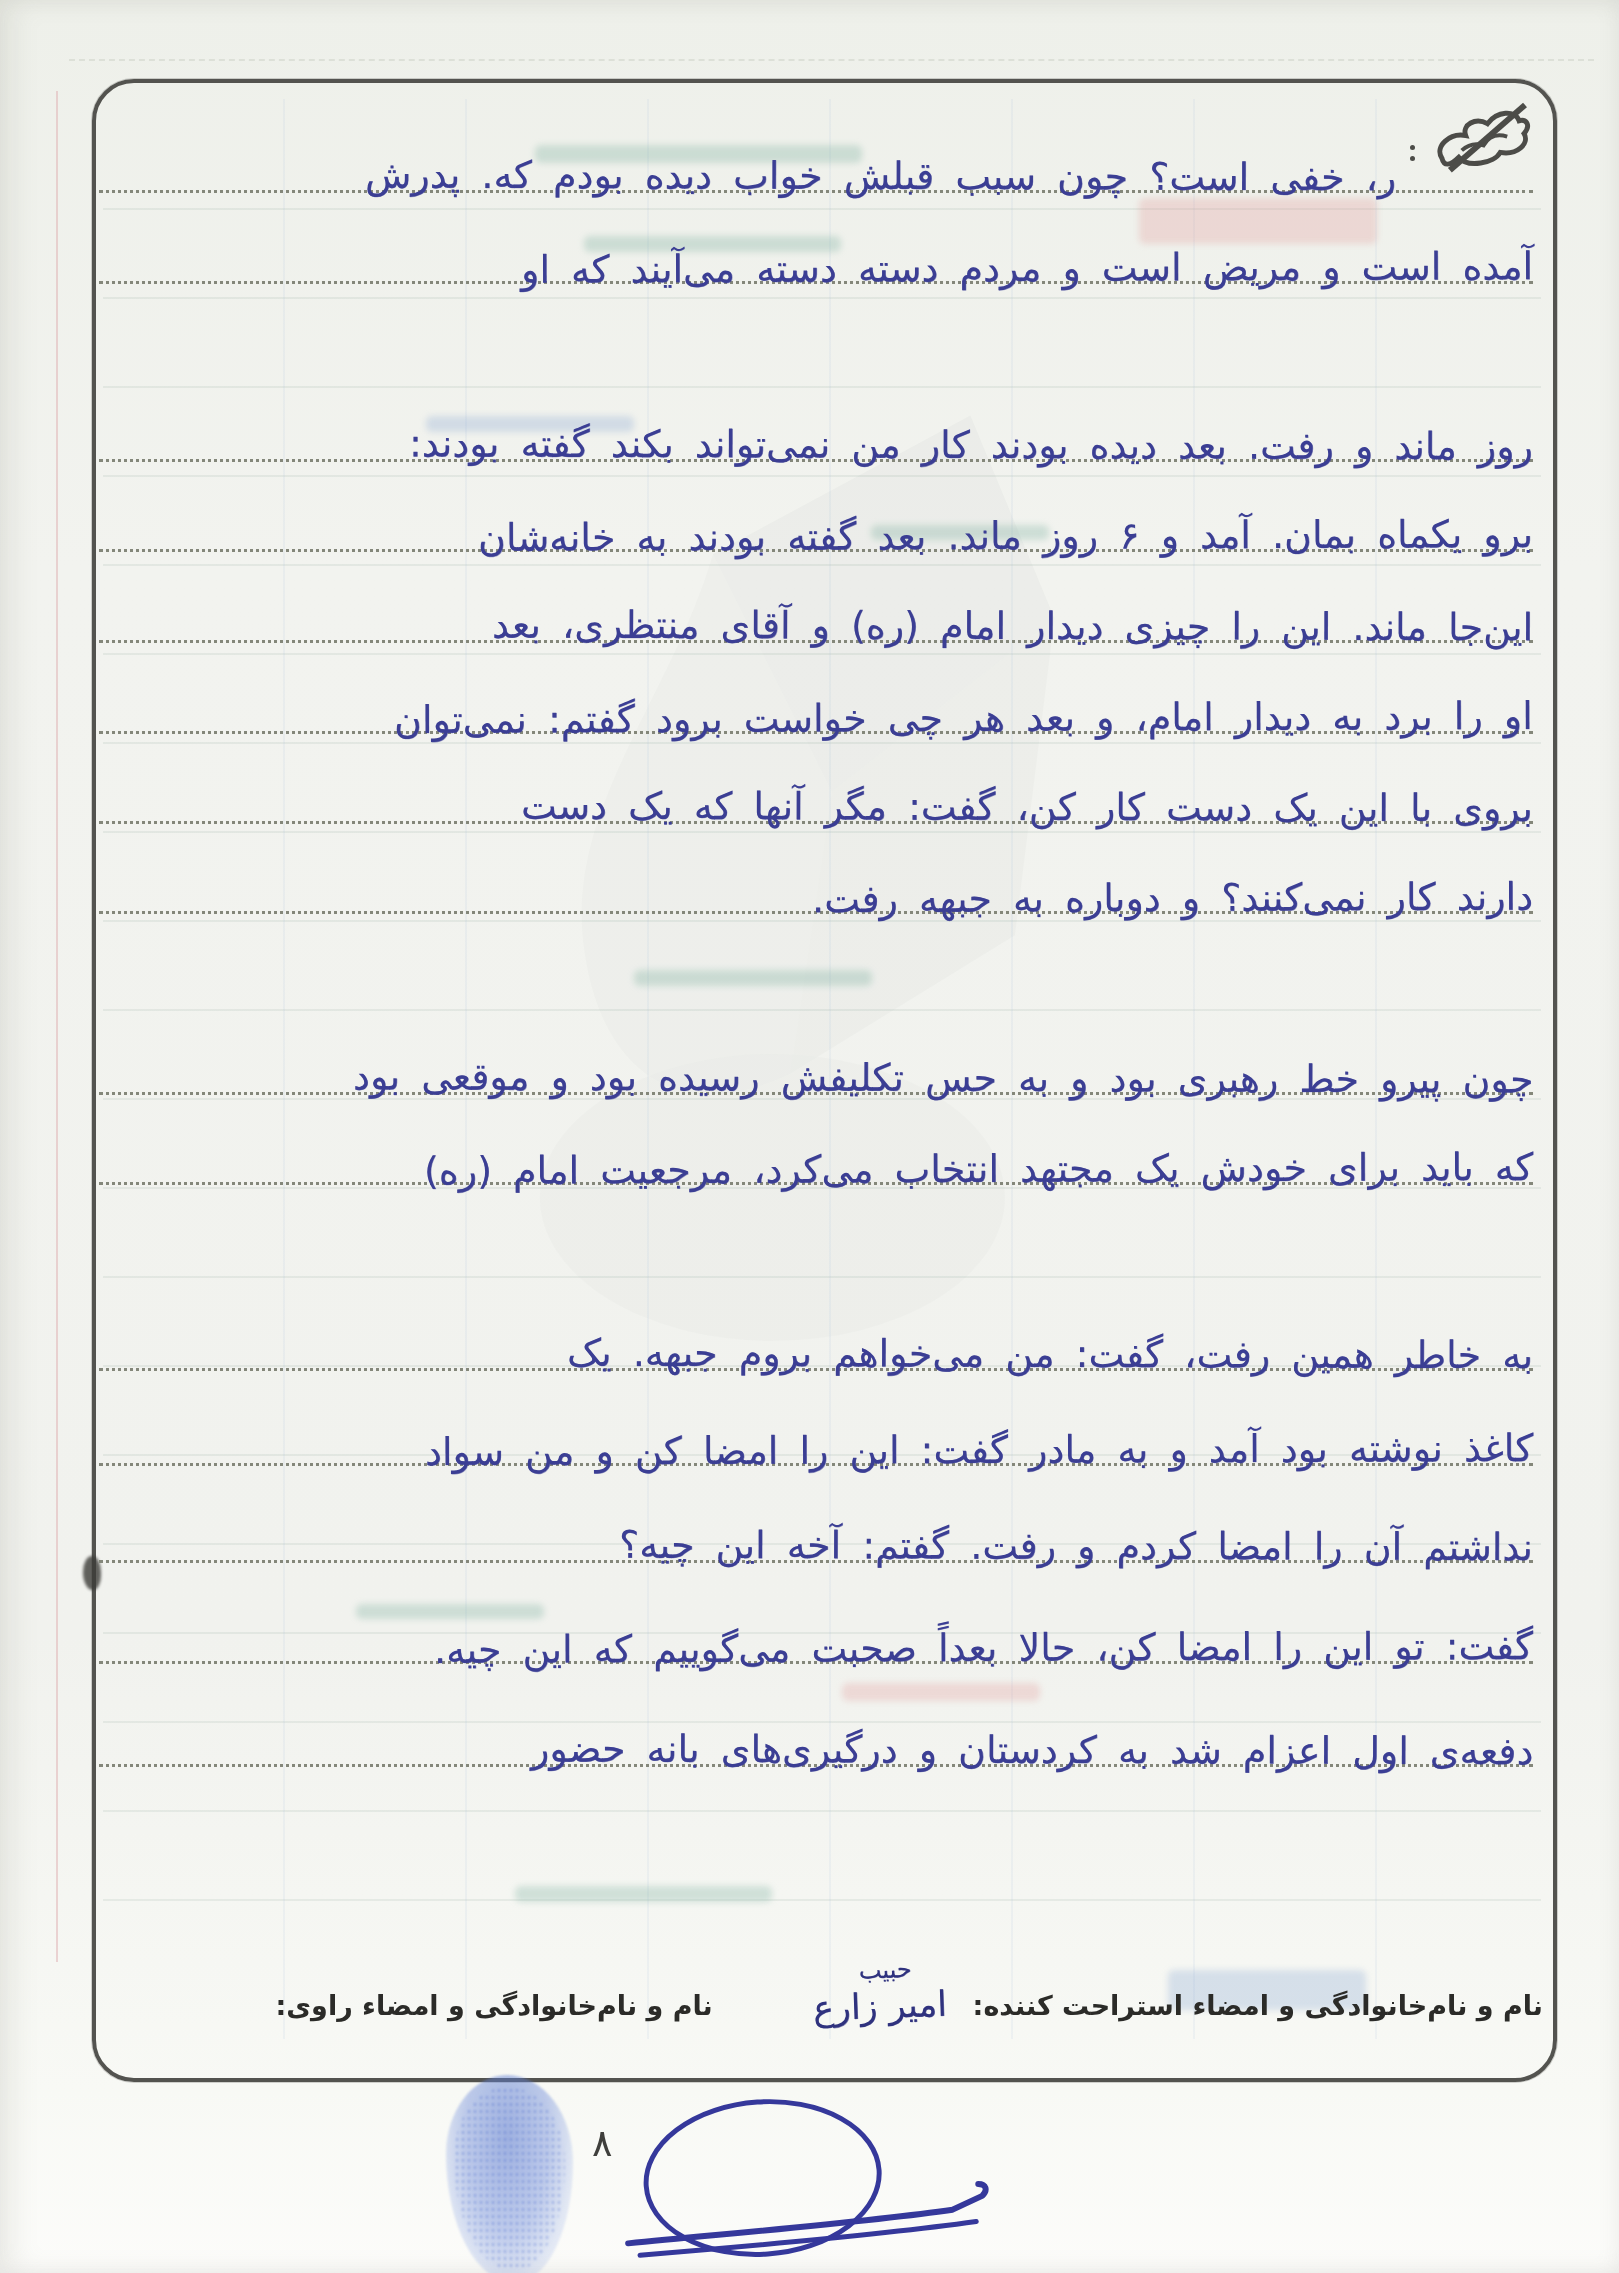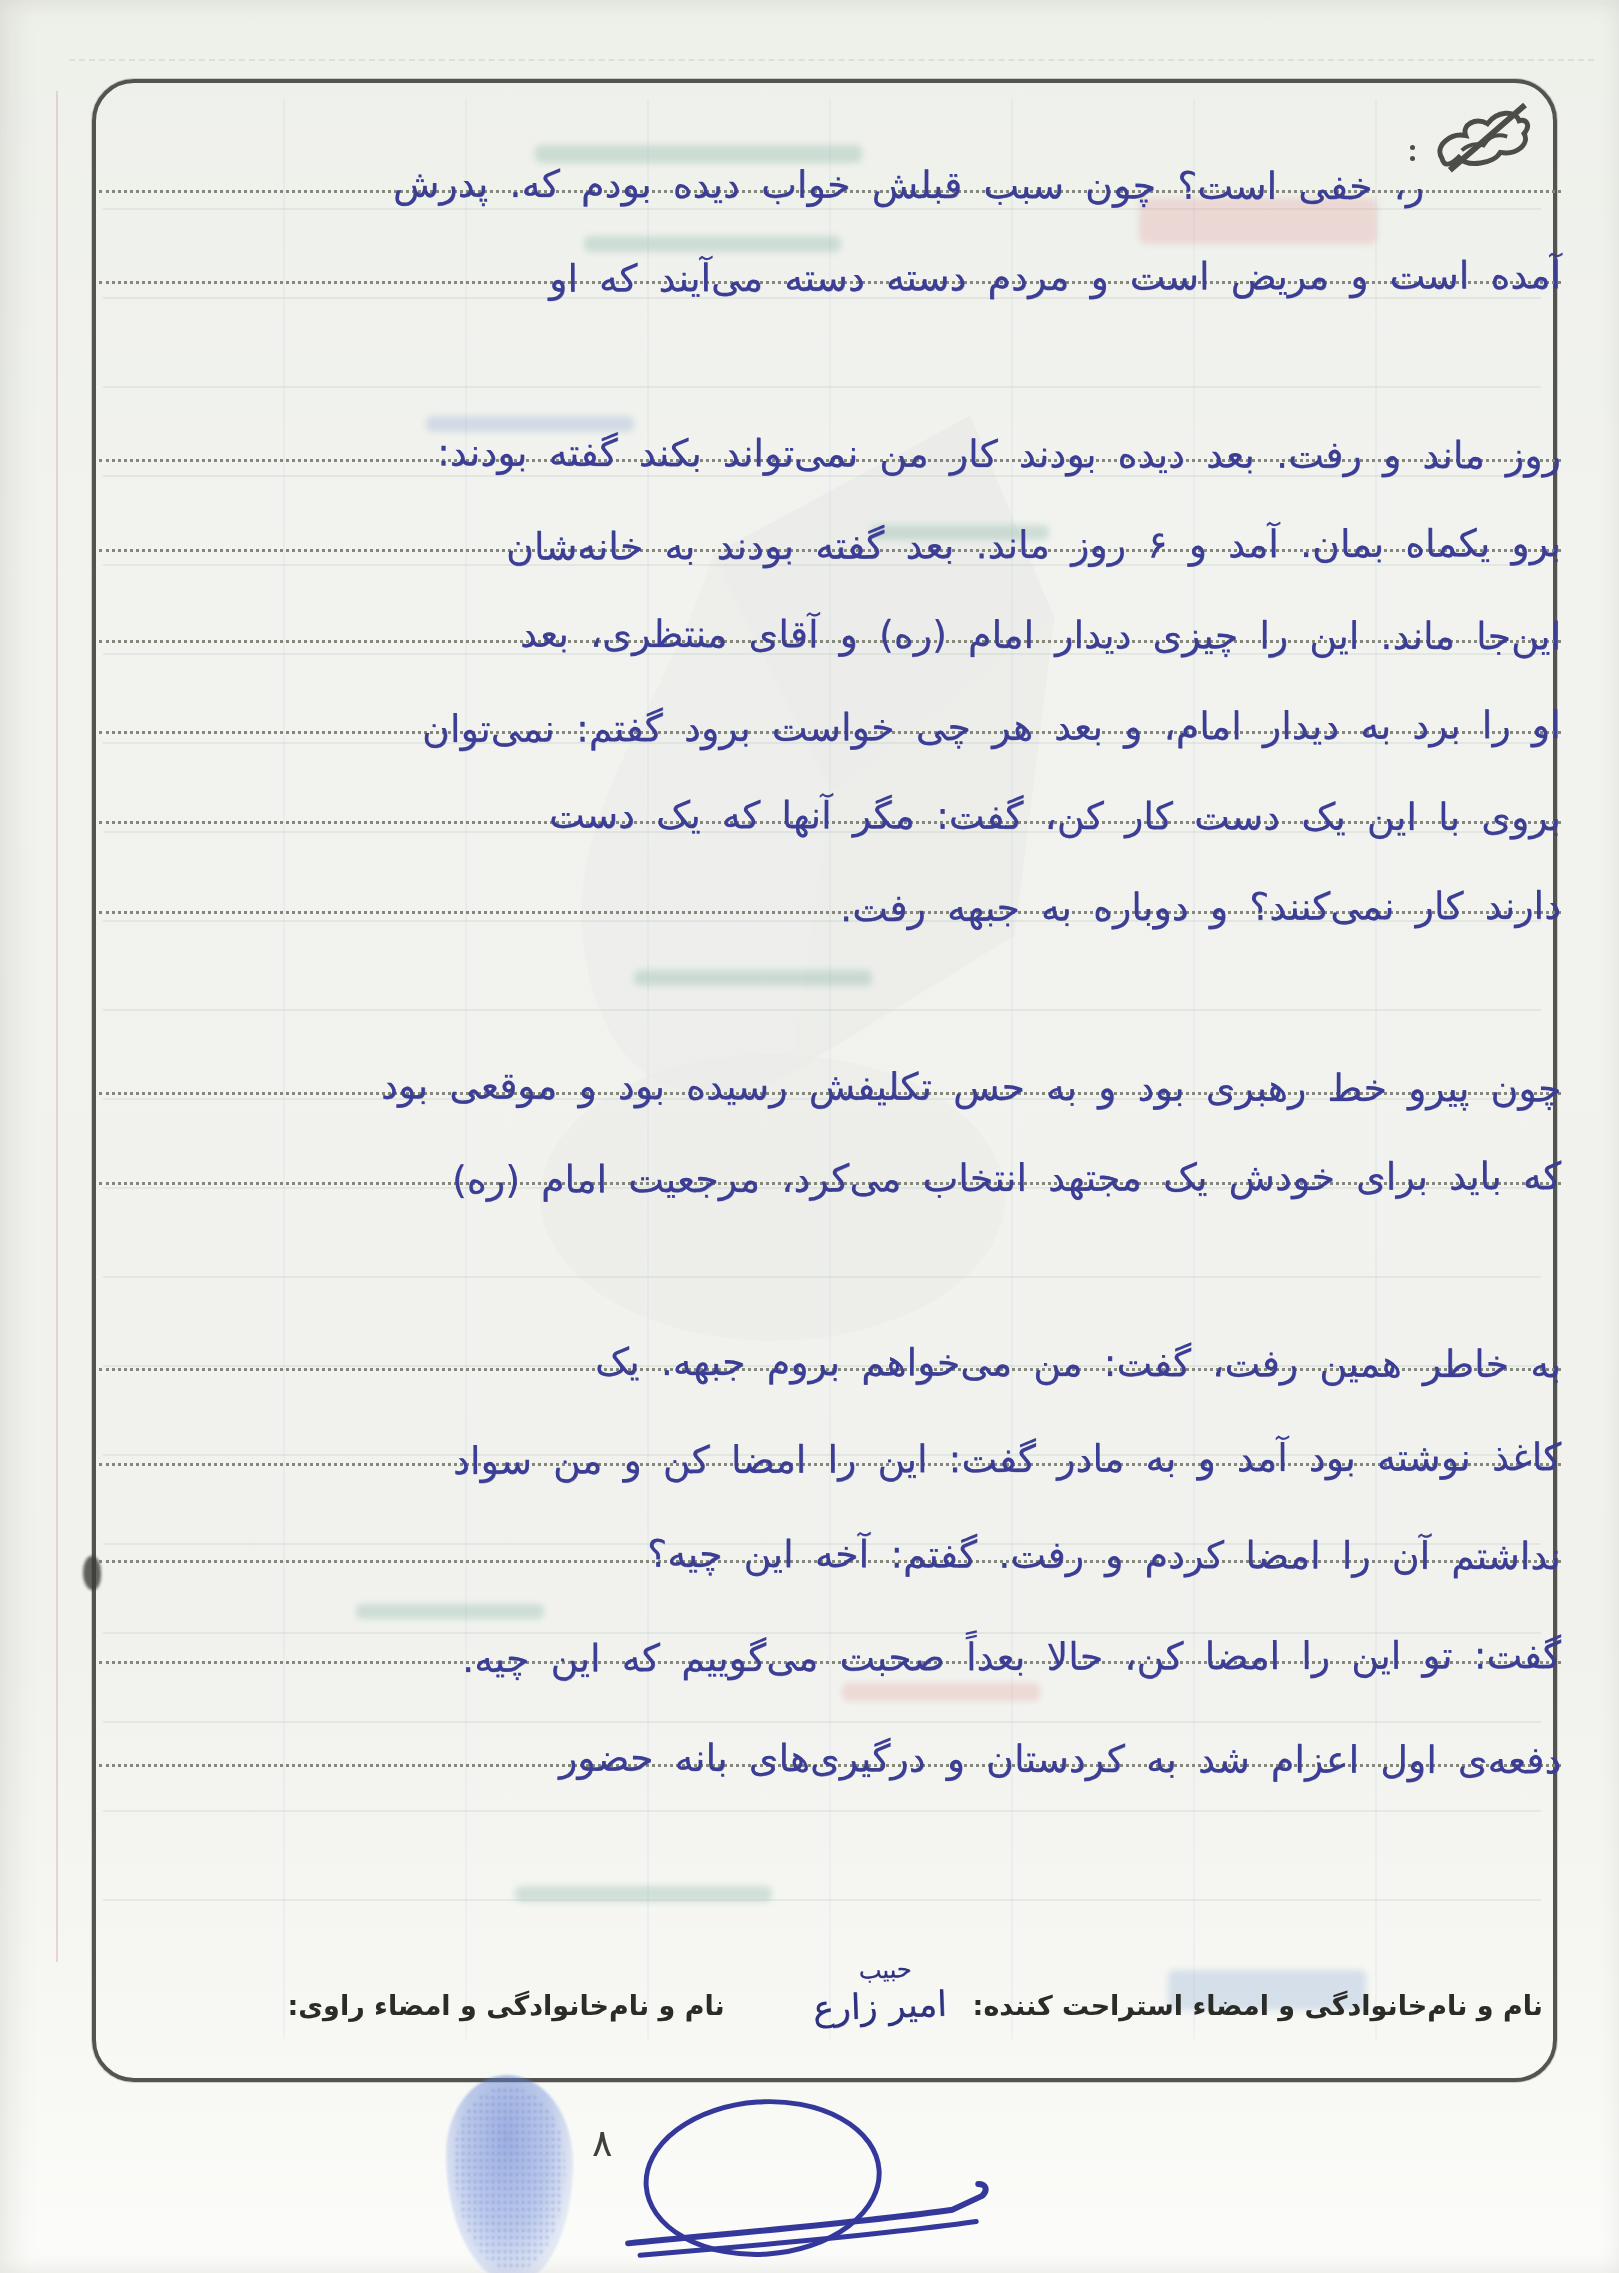--- a/index.html
+++ b/index.html
@@ -27,42 +27,42 @@
     background:repeating-linear-gradient(to right,transparent 0 180px,rgba(165,188,218,.28) 180px 182px);
   }
   .ghost-smudge{position:absolute;border-radius:6px;filter:blur(3px);}
   .g-green{background:rgba(110,170,150,.28);}
   .g-pink{background:rgba(225,140,140,.25);}
   .g-blue{background:rgba(130,160,210,.28);}
   .watermark{position:absolute;left:416px;top:376px;opacity:.10;}
   .ink-blot{position:absolute;left:83px;top:1556px;width:18px;height:34px;background:#3c3c38;border-radius:50% 50% 45% 55%;filter:blur(1.5px);opacity:.8;}
   
   .hw-row{
-    position:absolute;left:99px;right:59px;height:57px;
+    position:absolute;left:99px;right:87px;height:57px;
     border-bottom:3px dotted #84877a;
-    display:flex;align-items:flex-end;justify-content:flex-start;
+    display:flex;align-items:center;justify-content:flex-start;
     direction:rtl;white-space:nowrap;overflow:visible;
   }
   .hw-row>span{
     display:inline-block;transform:translateY(15px) rotate(-.2deg);
     font-size:38px;line-height:1;color:#3b3e94;word-spacing:9px;
     text-shadow:0.4px 0.3px 0.4px rgba(59,62,148,.55);
   }
   .hw-row:nth-child(even)>span{transform:translateY(14px) rotate(.15deg);}
   .hw-indent>span{margin-right:137px;}
   
   .footer{
     position:absolute;left:109px;right:77px;top:1968px;height:75px;
     direction:rtl;display:flex;align-items:center;gap:26px;
     color:#2b2b28;font-weight:bold;font-size:27px;
   }
   .f-name{position:relative;color:#2f327e;font-size:35px;font-weight:normal;
     text-shadow:0.4px 0.3px 0.4px rgba(47,50,126,.6);transform:rotate(-2deg);margin-left:34px;white-space:nowrap;}
   .f-annot{position:absolute;top:-30px;right:34px;font-size:24px;}
-  .narrator-label{margin-right:28px;}
+  .narrator-label{margin-right:40px;}
   
   .fingerprint{
     position:absolute;left:446px;top:2075px;width:127px;height:208px;
     border-radius:48% 52% 46% 54% / 38% 42% 58% 62%;
     background:
       radial-gradient(ellipse at 48% 30%,rgba(84,116,206,.55) 0%,rgba(104,134,216,.42) 45%,rgba(130,158,226,.22) 70%,rgba(150,175,230,.08) 88%,transparent 100%);
     filter:blur(1px);
   }
   .fingerprint::after{
     content:"";position:absolute;inset:6%;

